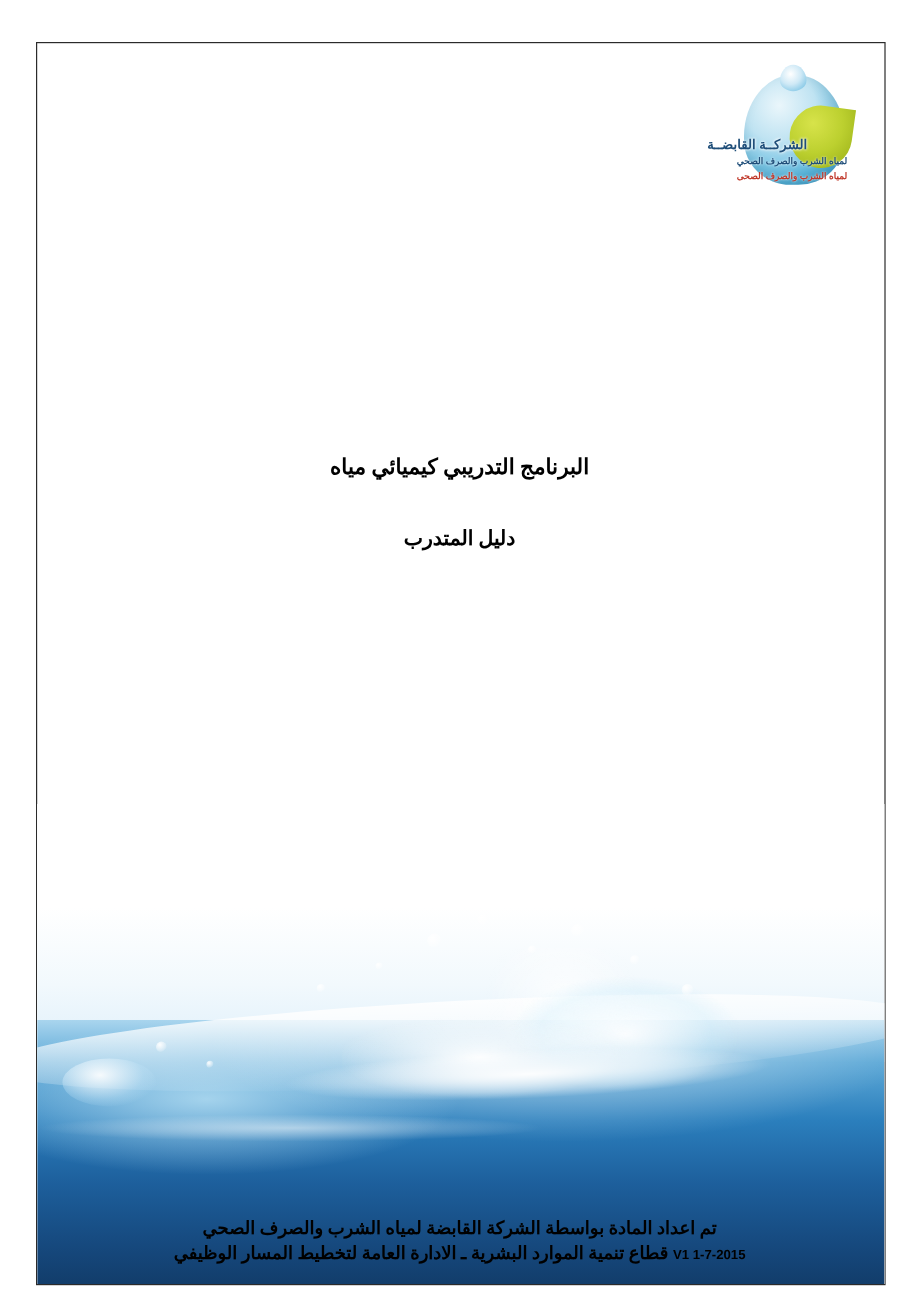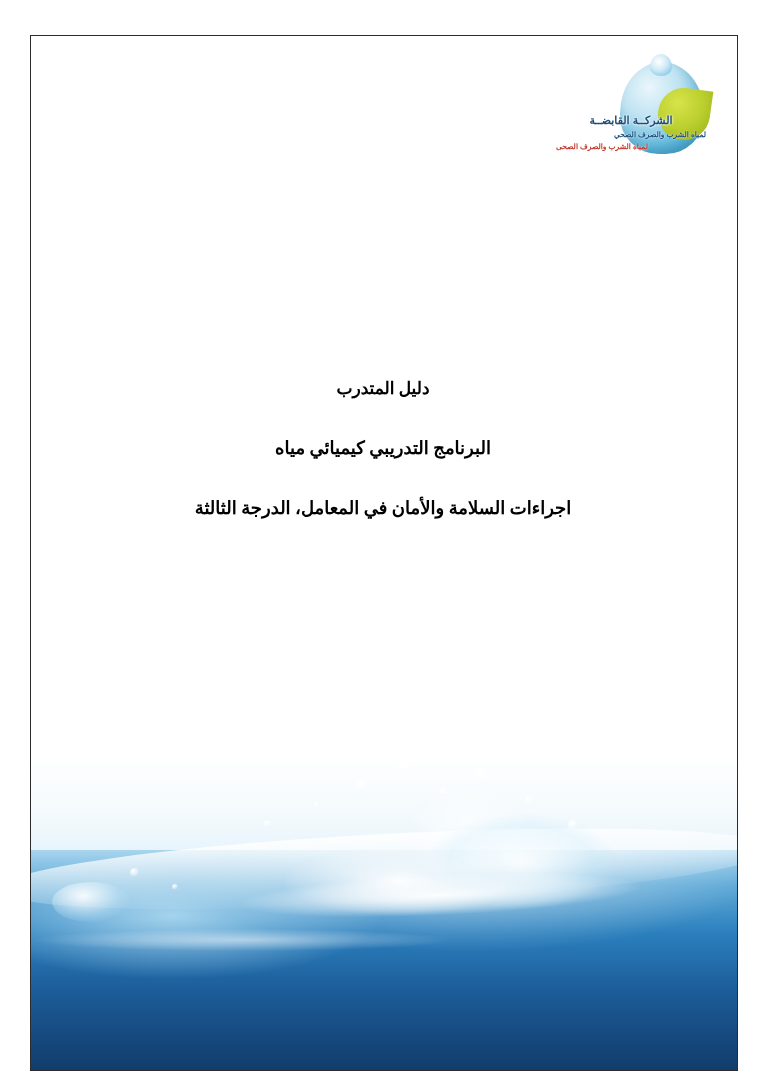--- a/index.html
+++ b/index.html
@@ -104,21 +104,21 @@
     font-weight: bold;
     color: #1f4e79;
     text-shadow: 0 0 2px #ffffff;
     direction: rtl;
   }
   .logo-text-ar3 {
     position: absolute;
     right: 6px;
     top: 80px;
     width: 150px;
-    text-align: left;
+    text-align: right;
     font-family: "Liberation Sans", sans-serif;
     font-size: 7.5px;
     font-weight: bold;
     color: #c0392b;
     text-shadow: 0 0 2px #ffffff;
     direction: rtl;
   }
 
   
   .program-title {
@@ -273,23 +273,22 @@
       <div class="logo-drop"></div>
       <div class="logo-leaf"></div>
     </div>
     <div class="logo-text-ar1">الشركــة القابضــة</div>
     <div class="logo-text-ar2">لمياه الشرب والصرف الصحي</div>
     <div class="logo-text-ar3">لمياه الشرب والصرف الصحى</div>
   </div>
 
 
   <div class="mid-block">
+    <div class="mid-line mid-line-2">البرنامج التدريبي كيميائي مياه</div>
     <div class="mid-line mid-line-1">دليل المتدرب</div>
-    <div class="mid-line mid-line-2">البرنامج التدريبي كيميائي مياه</div>
-    <div class="mid-line mid-line-3">اجراءات السلامة والأمان في المعامل، الدرجة الثالثة</div>
   </div>
 
   <div class="water">
     <div class="water-sky"></div>
     <div class="water-body"></div>
     <div class="splash"></div>
     <div class="crest"></div>
     <div class="foam"></div>
     <div class="bubble-left"></div>
     <div class="droplet" style="left:46%; top:108px; width:12px; height:12px;"></div>
@@ -297,14 +296,21 @@
     <div class="droplet" style="left:58%; top:118px; width:7px; height:7px;"></div>
     <div class="droplet" style="left:63%; top:100px; width:11px; height:11px;"></div>
     <div class="droplet" style="left:70%; top:126px; width:8px; height:8px;"></div>
     <div class="droplet" style="left:40%; top:132px; width:6px; height:6px;"></div>
     <div class="droplet" style="left:76%; top:150px; width:10px; height:10px;"></div>
     <div class="droplet" style="left:33%; top:150px; width:7px; height:7px;"></div>
     <div class="droplet" style="left:14%; top:198px; width:9px; height:9px;"></div>
     <div class="droplet" style="left:20%; top:214px; width:6px; height:6px;"></div>
   </div>
 
+  <div class="footer-block">
+    <div class="footer-line-1">تم اعداد المادة بواسطة الشركة القابضة لمياه الشرب والصرف الصحي</div>
+    <div class="footer-line-2">
+      <span class="footer-version">V1 1-7-2015</span>
+      <span>قطاع تنمية الموارد البشرية ـ الادارة العامة لتخطيط المسار الوظيفي</span>
+    </div>
+  </div>
 
 </div>
 
 </body></html>

